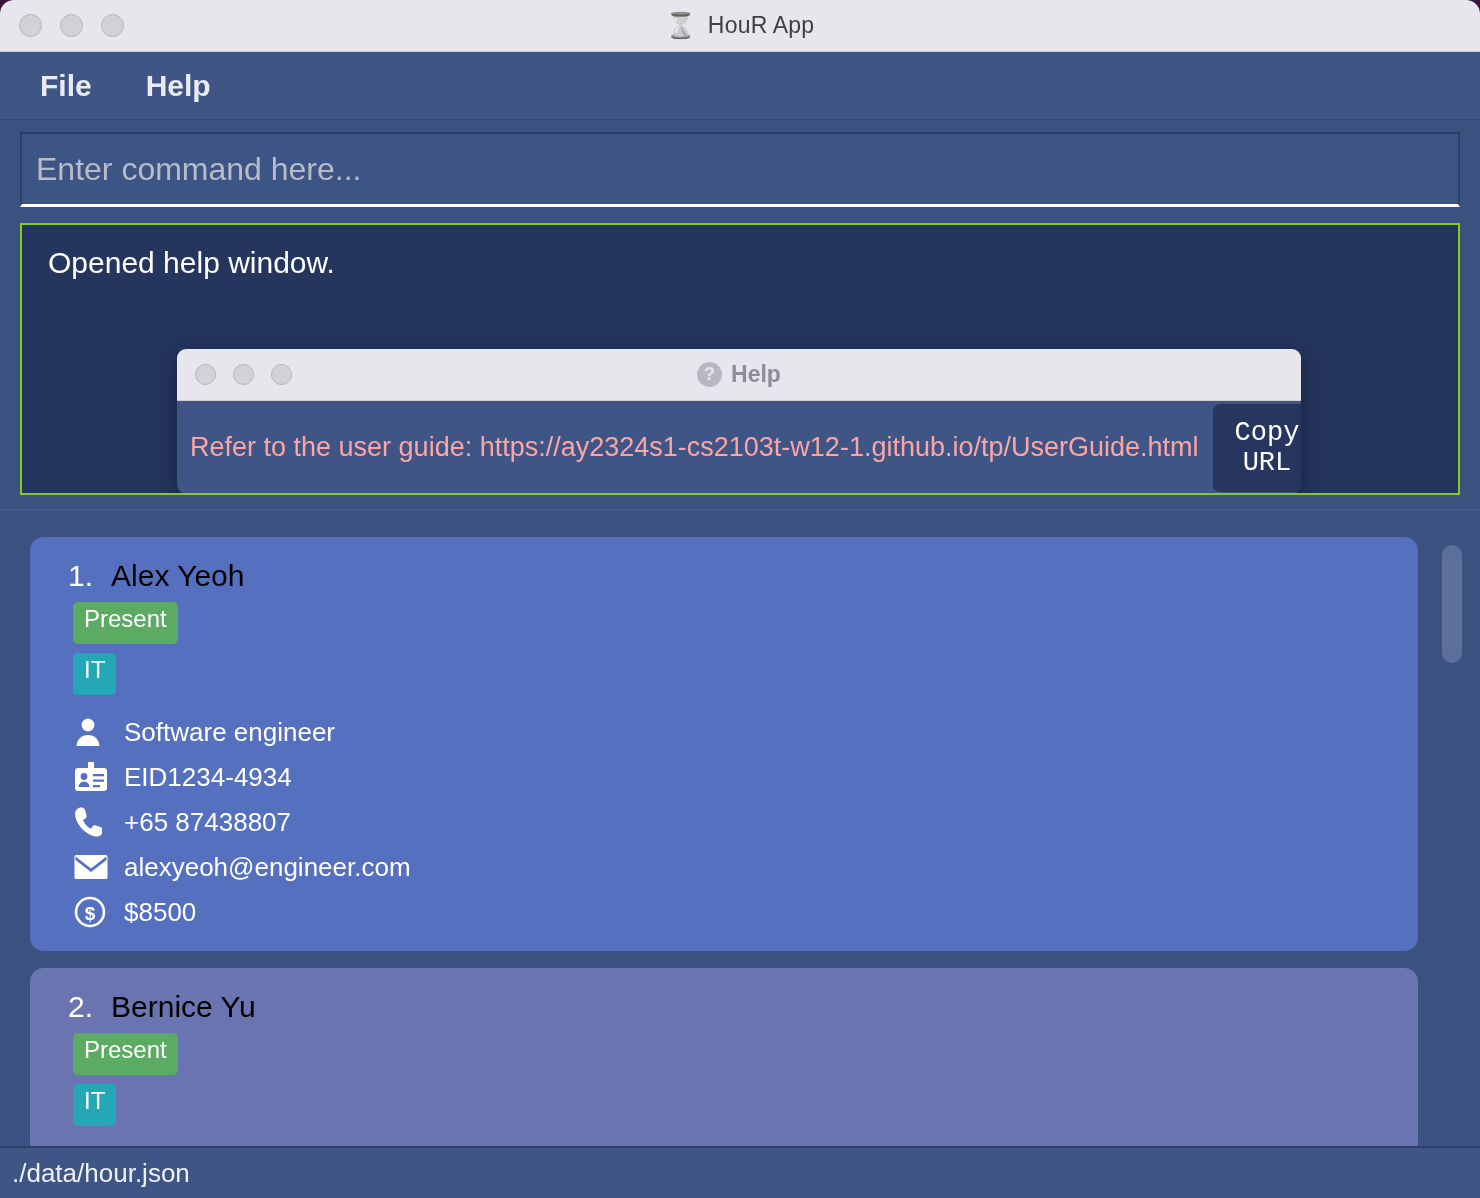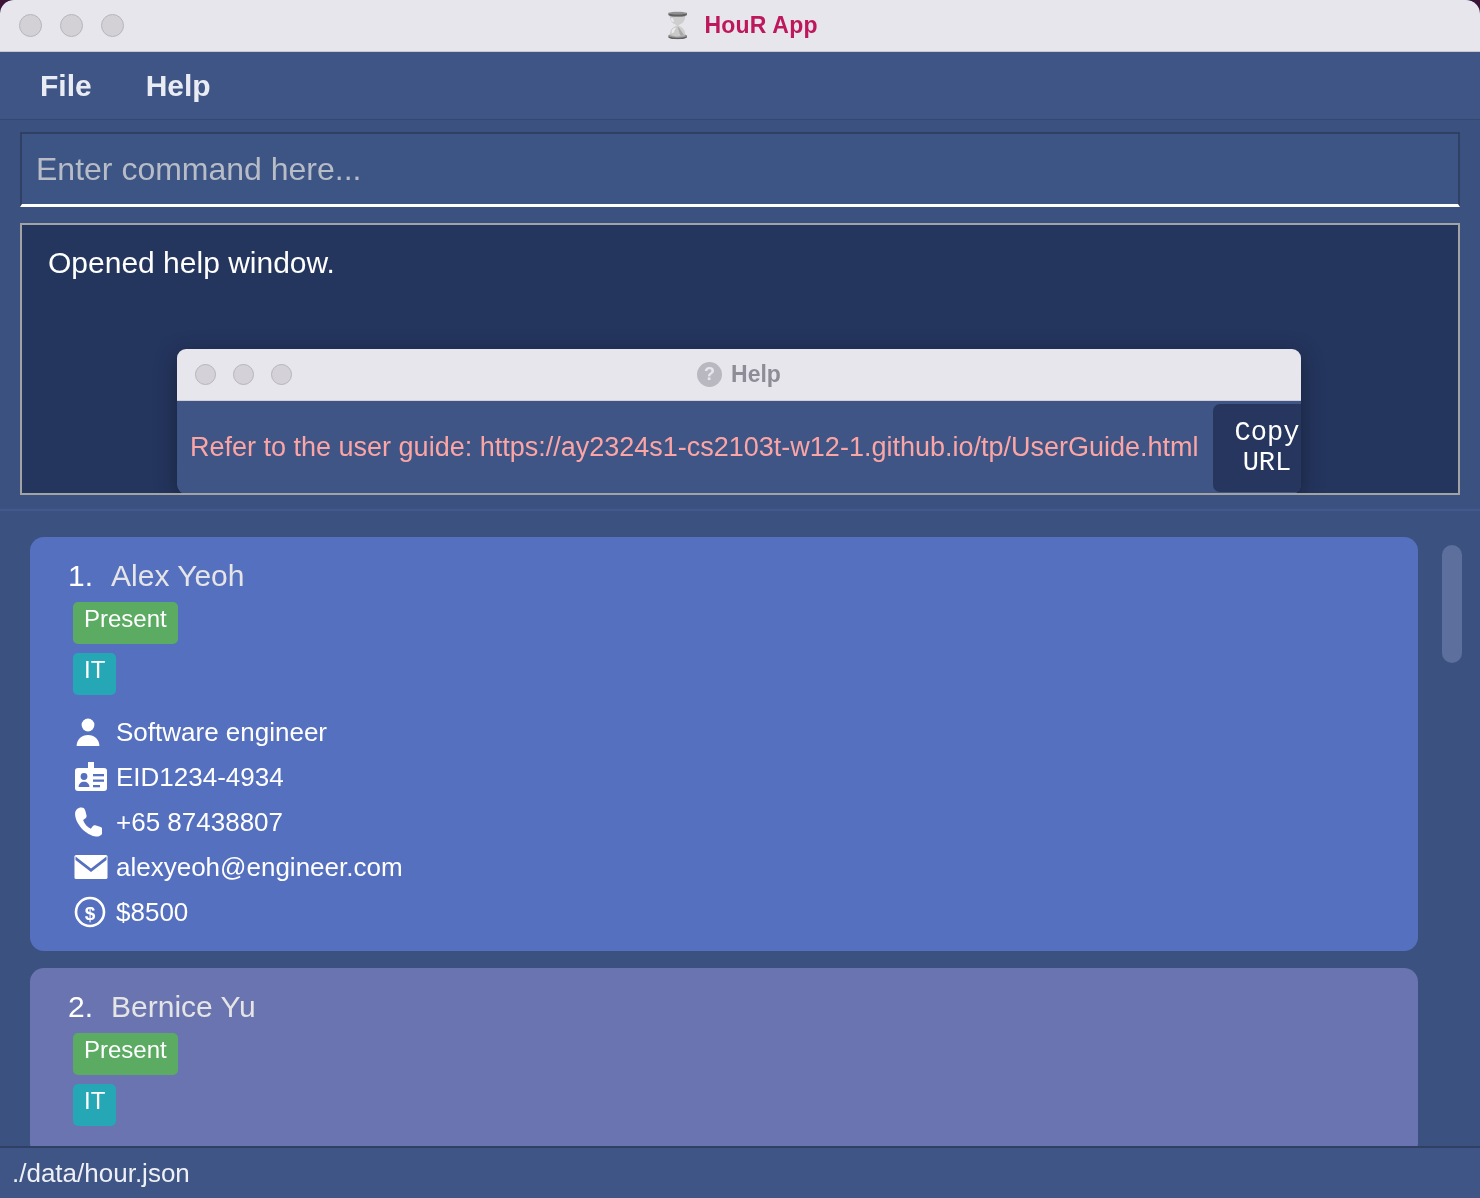--- a/index.html
+++ b/index.html
@@ -47,22 +47,22 @@
     position: absolute;
     left: 0; right: 0;
     display: flex;
     align-items: center;
     justify-content: center;
     gap: 11px;
     pointer-events: none;
   }
   .title-text {
     font-size: 23px;
-    font-weight: bold;
-    color: #be185d;
+    font-weight: normal;
+    color: #404040;
     letter-spacing: 0.2px;
   }
   .hourglass-icon {
     font-size: 25px;
     line-height: 1;
     color: #b9b8c0;
     filter: grayscale(1);
   }
 
   
@@ -110,21 +110,21 @@
 
   
   .result-area {
     padding: 5px 20px 14px 20px;
     background: #3b5281;
   }
   .result-box {
     position: relative;
     height: 272px;
     background: #24355e;
-    border: 2px solid #a3a3a3;
+    border: 2px solid #84cc16;
     overflow: hidden;
   }
   .result-text {
     position: absolute;
     top: 21px;
     left: 26px;
     font-size: 30px;
     color: #ffffff;
   }
 
@@ -232,38 +232,38 @@
     align-items: baseline;
     gap: 18px;
     margin-bottom: 9px;
   }
   .card-index {
     font-size: 30px;
     color: #ffffff;
   }
   .card-name {
     font-size: 30px;
-    color: #e5e5e5;
+    color: #000000;
   }
   .tag {
     display: inline-block;
     font-size: 24px;
     color: #ffffff;
     border-radius: 5px;
     padding: 3px 11px 11px 11px;
     margin-bottom: 9px;
   }
   .tag-present { background: #5cab63; }
   .tag-dept    { background: #25a7b5; }
   .tag-row { margin-left: 5px; }
 
   .detail-row {
     display: flex;
     align-items: center;
-    gap: 4px;
+    gap: 12px;
     margin-top: 11px;
     margin-left: 6px;
   }
   .detail-icon {
     width: 38px;
     height: 34px;
     display: flex;
     align-items: center;
     justify-content: flex-start;
     flex: 0 0 38px;

